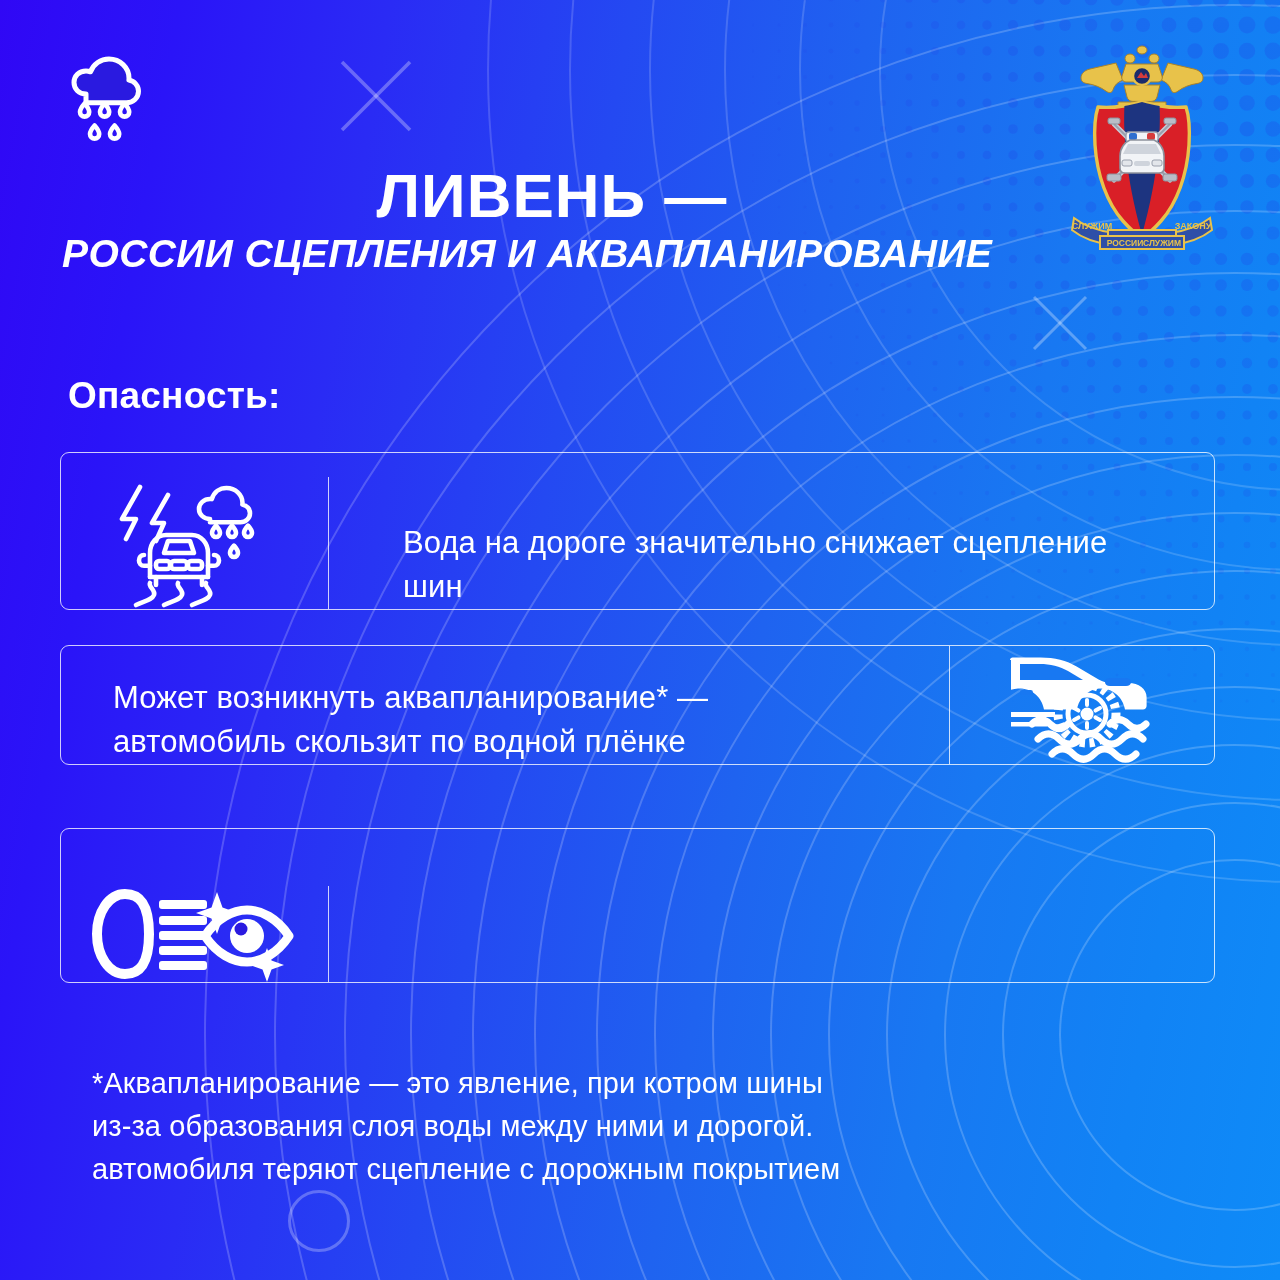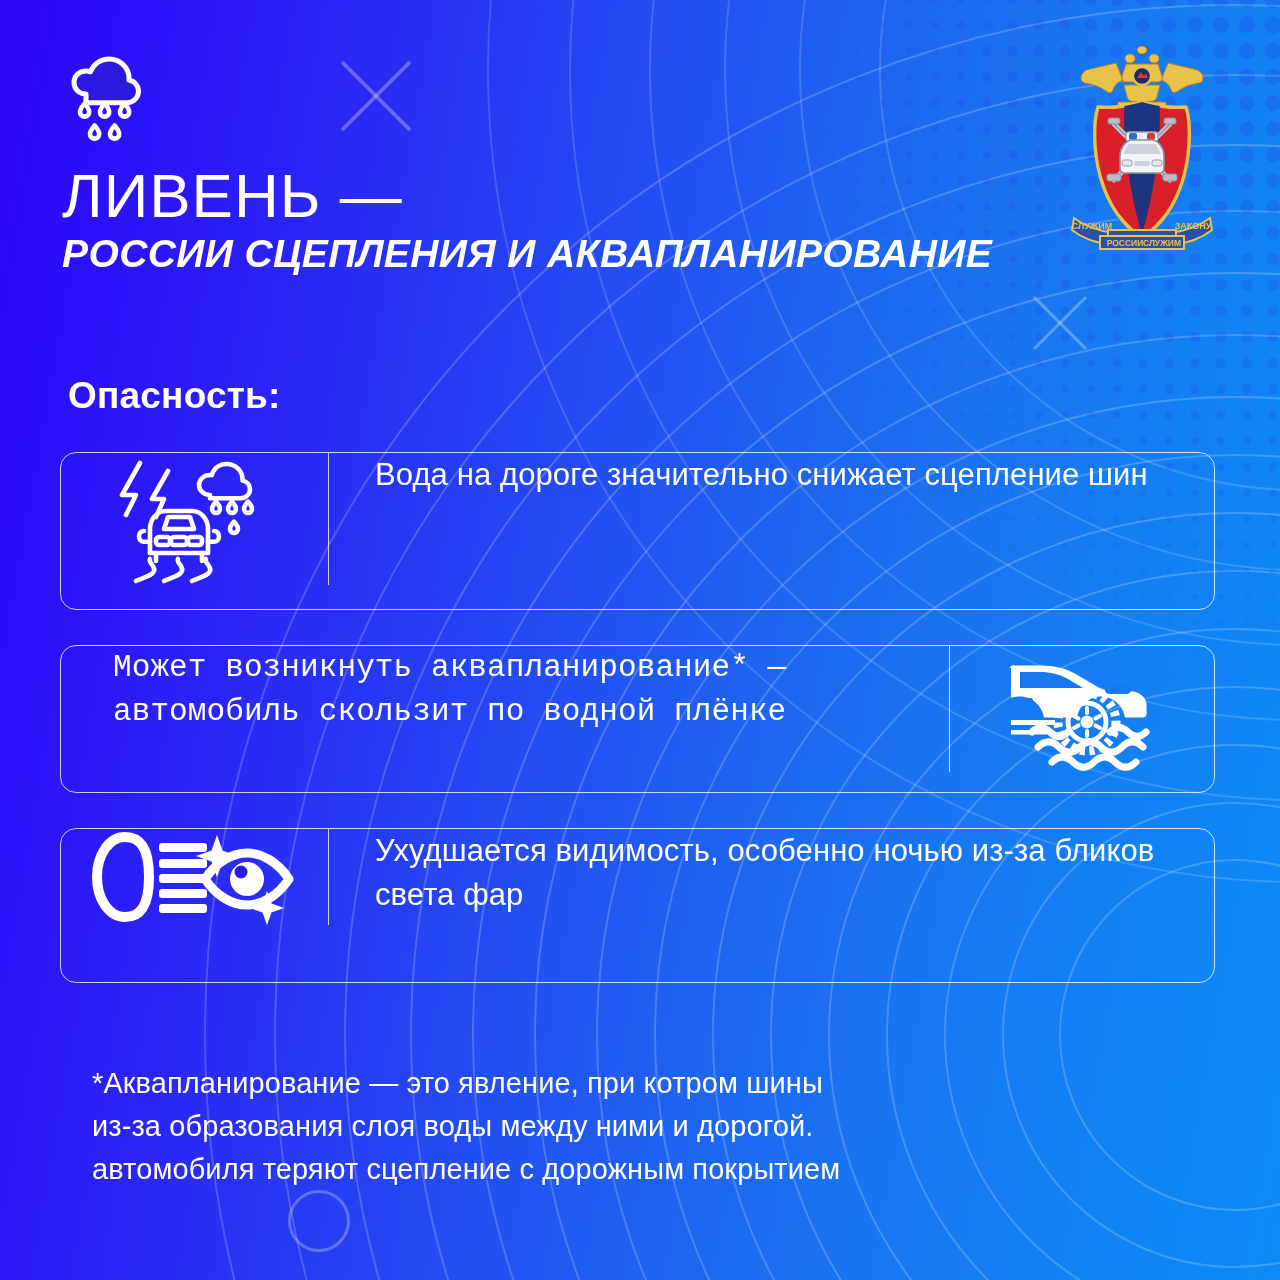--- a/index.html
+++ b/index.html
@@ -49,26 +49,27 @@
     position:absolute;
     left:62px;top:52px;
     width:980px;
   }
   .rain-icon{
     width:96px;height:96px;
     margin-bottom:12px;
   }
   .title-main{
     font-size:62px;
-    font-weight:normal;
+    font-weight:bold;
     letter-spacing:1px;
     color:#ffffff;
     line-height:1.02;
     margin:0;
     white-space:nowrap;
+    text-align:center;
   }
   .title-sub{
     font-size:39px;
     font-weight:bold;
     font-style:italic;
     color:#ffffff;
     line-height:1.1;
     margin:6px 0 0 0;
     letter-spacing:.4px;
     white-space:nowrap;
@@ -90,27 +91,28 @@
     color:#ffffff;
     letter-spacing:.2px;
   }
 
   
   .card{
     position:absolute;
     left:60px;
     width:1155px;
     border:1.6px solid rgba(255,255,255,.78);
-    border-radius:16px;
+    border-radius:9px;
     display:flex;
-    align-items:flex-start;
+    align-items:flex-end;
     overflow:hidden;
+    gap:28px;
   }
   .card-1{top:452px;height:158px;}
-  .card-2{top:645px;height:148px;font-family:Liberation Mono, monospace;}
+  .card-2{top:645px;height:120px;}
   .card-3{top:828px;height:155px;}
 
   .card-icon{
     flex:0 0 268px;
     display:flex;align-items:center;justify-content:center;
   }
   .card-icon svg{display:block;}
 
   .card-divider-right{border-right:1.6px solid rgba(255,255,255,.78);}
   .card-divider-left{border-left:1.6px solid rgba(255,255,255,.78);}
@@ -943,21 +945,20 @@
         </g>
 
         <path d="M128 50c12-18 28-26 42-26s30 8 42 26c-12 18-28 26-42 26s-30-8-42-26z" fill="none" stroke="#ffffff" stroke-width="9" stroke-linejoin="round" transform="translate(-12,0)"></path>
         <circle cx="158" cy="50" r="17" fill="#ffffff"></circle>
         <circle cx="152" cy="43" r="6.5" fill="#2a1ae0"></circle>
 
         <path d="M128 6l5.5 15.5L149 27l-15.5 5.5L128 48l-5.5-15.5L107 27l15.5-5.5z" fill="#ffffff"></path>
         <path d="M178 62l4.5 12.5L195 79l-12.5 4.5L178 96l-4.5-12.5L161 79l12.5-4.5z" fill="#ffffff"></path>
       </svg>
     </div>
-    <div class="card-text">Ухудшается видимость, особенно ночью из-за бликов света фар</div>
   </div>
 
   <div class="footnote">
     <p>*Аквапланирование — это явление, при котром шины</p>
     <p>из-за образования слоя воды между ними и дорогой.</p>
     <p>автомобиля теряют сцепление с дорожным покрытием</p>
   </div>
 
 </div>
 

